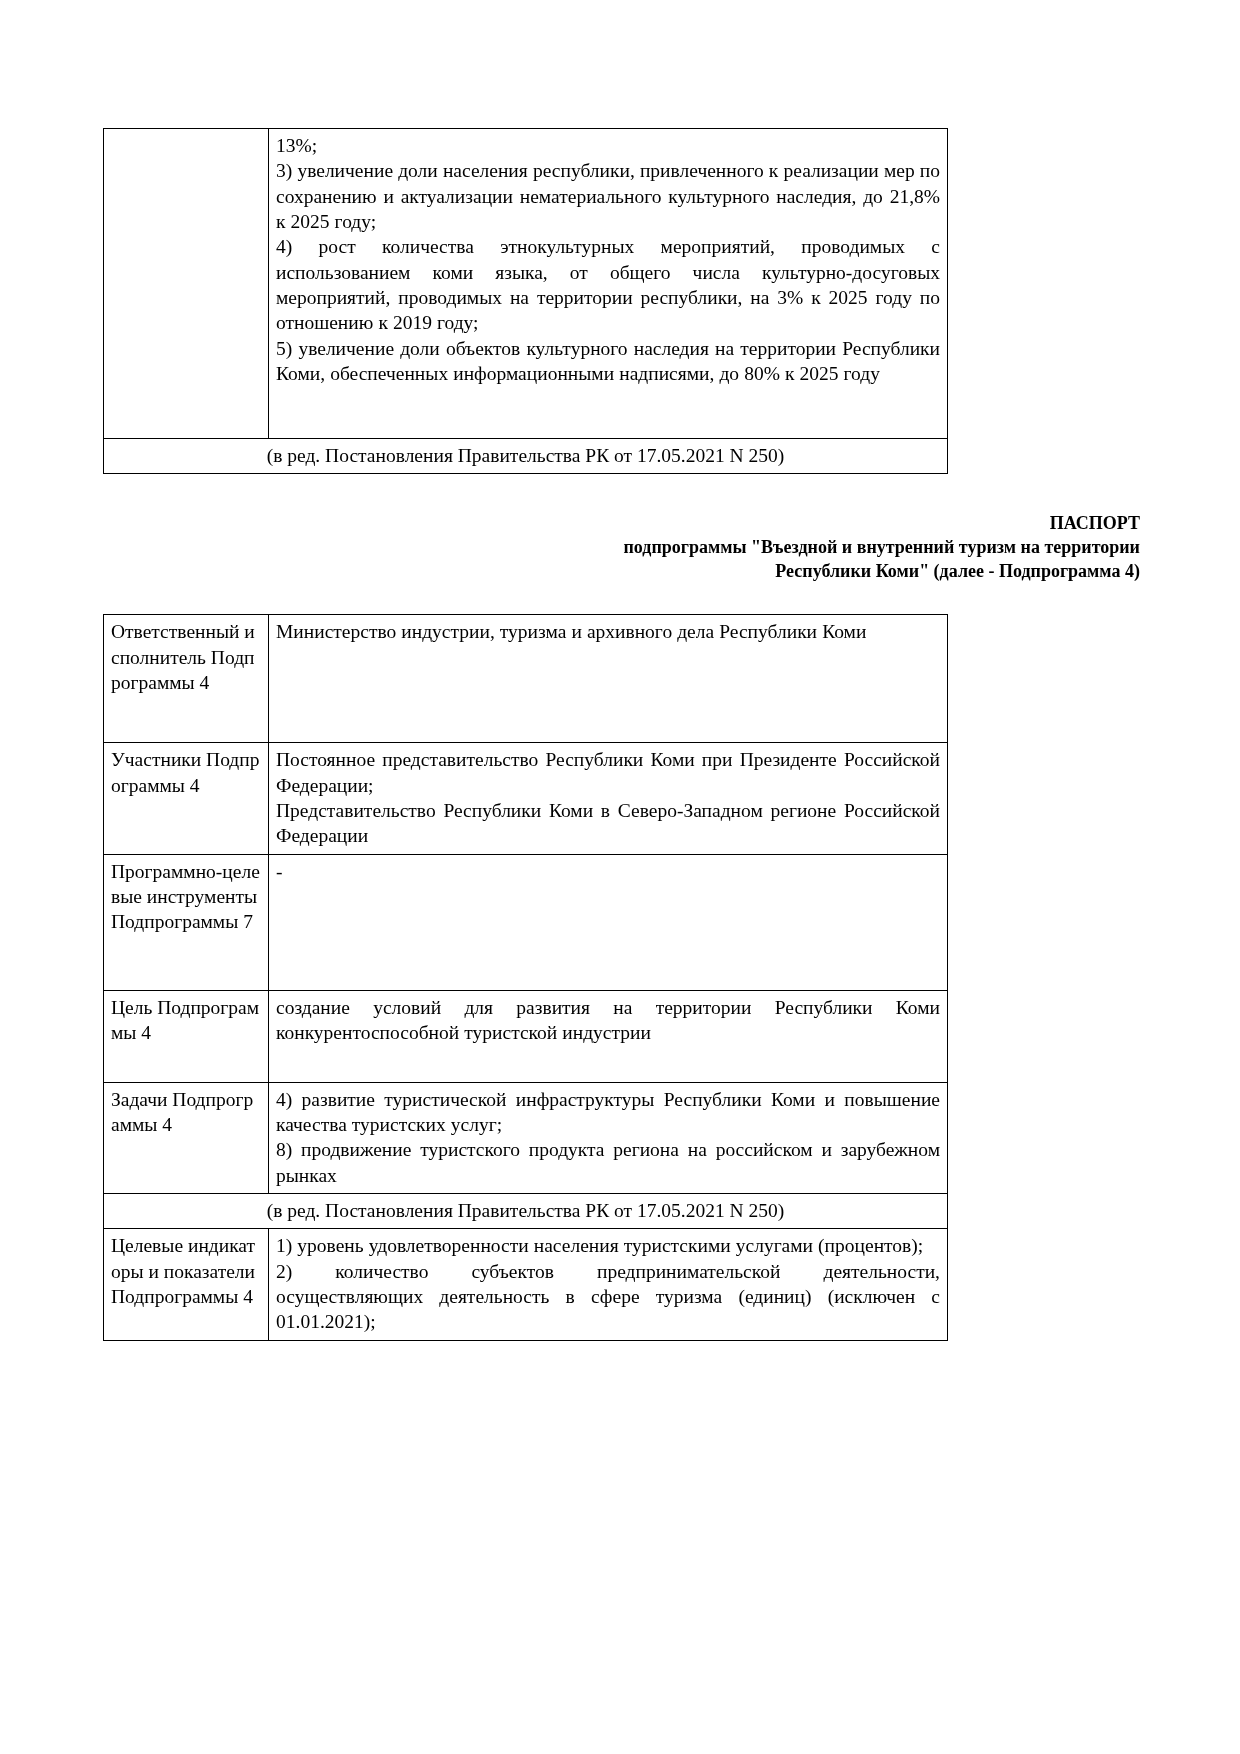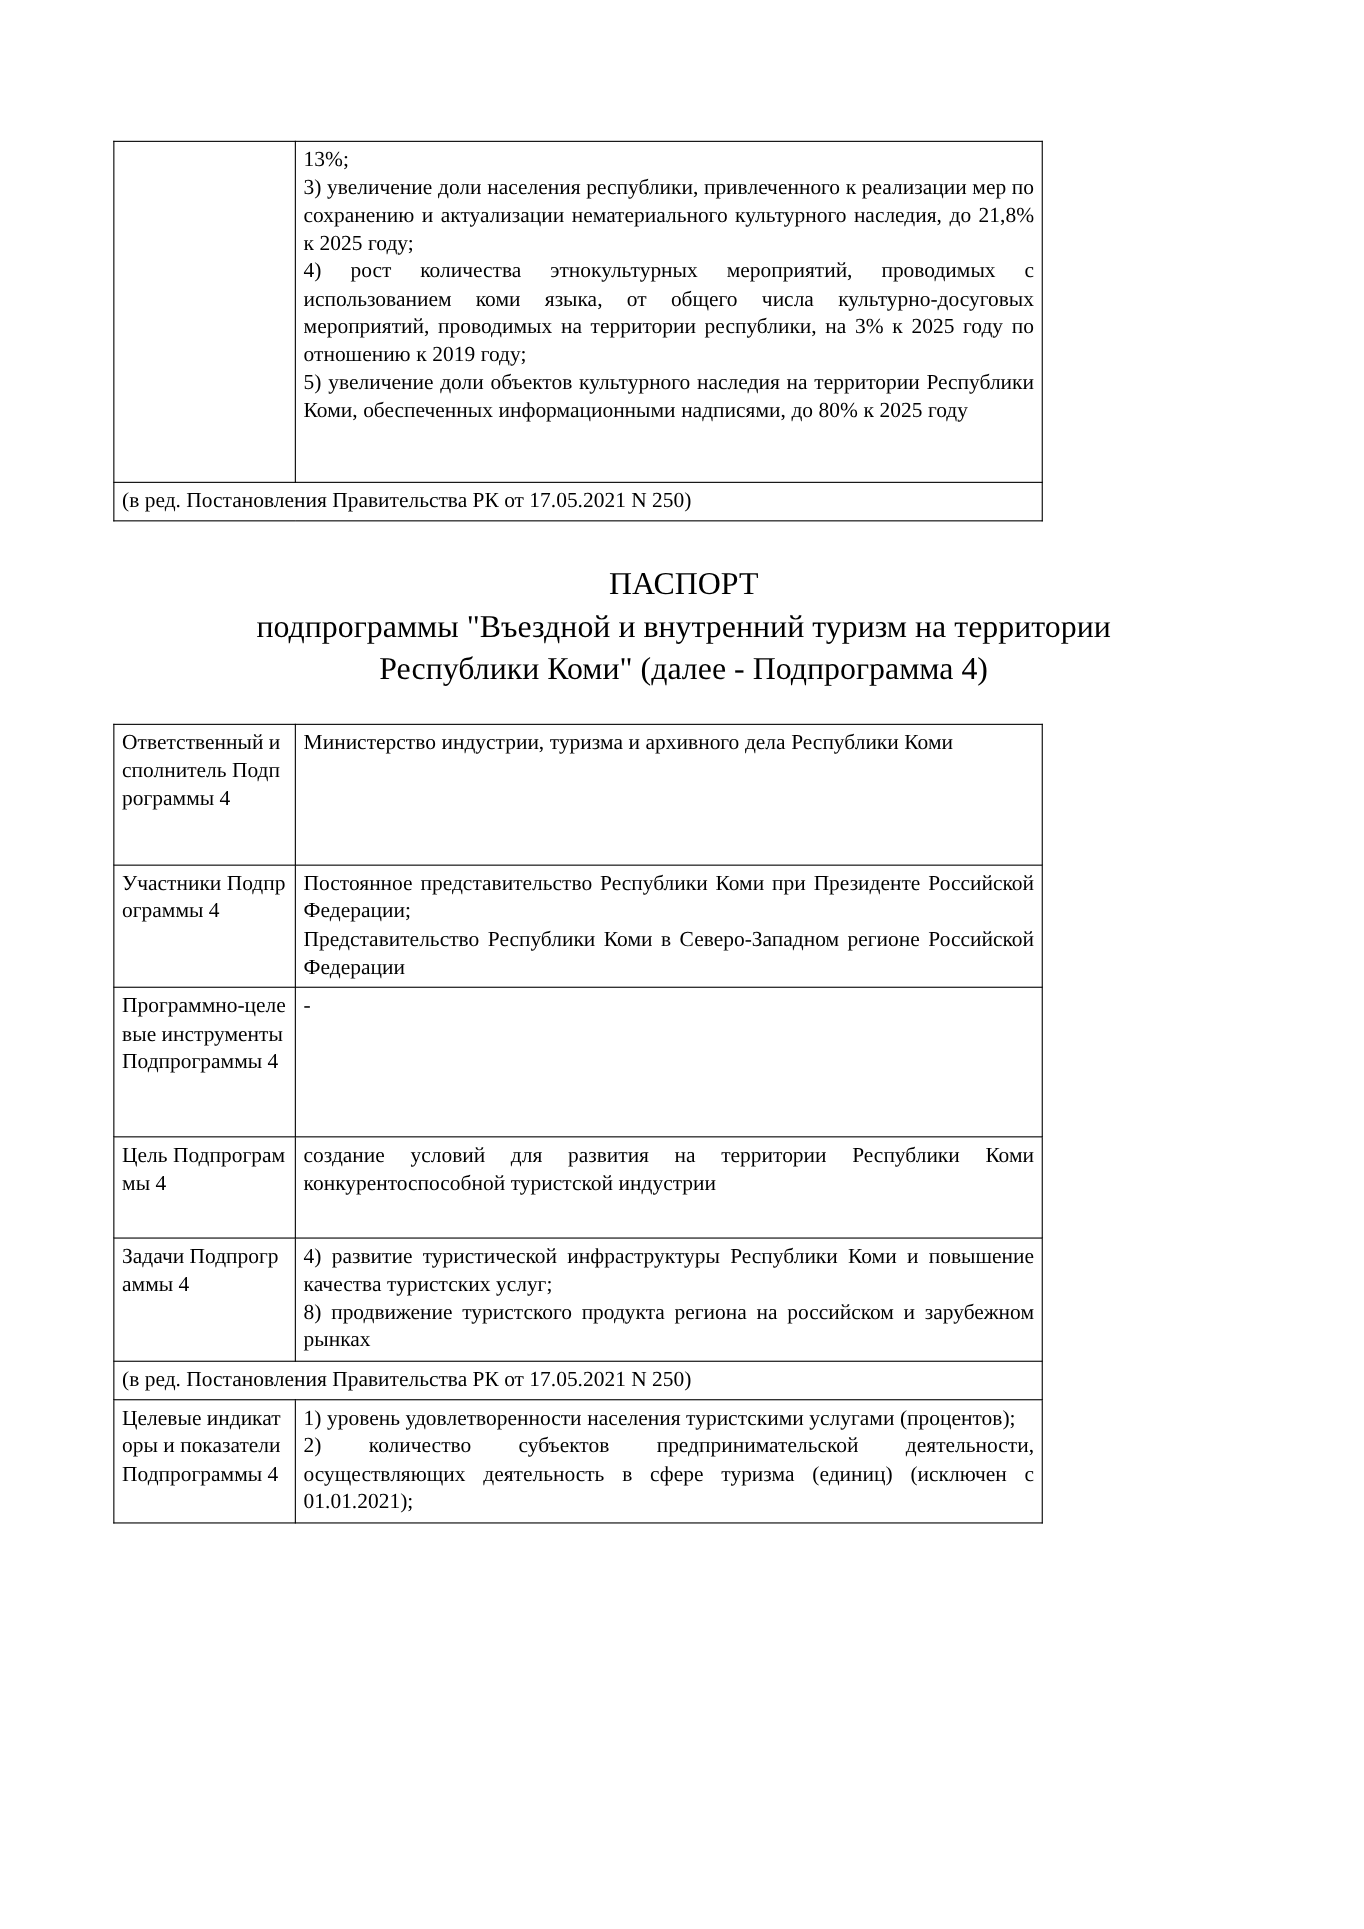--- a/index.html
+++ b/index.html
@@ -41,35 +41,35 @@
     overflow-wrap: anywhere;
     hyphens: none;
     text-align: left;
   }
   td.value-cell {
     text-align: justify;
     text-align-last: left;
     word-spacing: 0.01em;
   }
   td.full-cell {
-    text-align: left;
+    text-align: center;
     margin-left: 11px;
   }
   .p { margin: 0; }
 
   
   .top-table td.top-empty-label { width: 150px; }
   .top-table td.top-value { height: 300px; }
 
   
   .heading {
     margin: 38px 0 0 0;
-    text-align: center;
-    font-weight: normal;
-    font-size: 29px;
+    text-align: right;
+    font-weight: bold;
+    font-size: 18px;
     line-height: 1.33;
   }
   .heading .t1 { display: block; }
   .heading .t2 { display: block; }
   .heading .t3 { display: block; }
 
   .gap-before-table { height: 30px; }
 
   
   td.note-cell {
@@ -117,21 +117,21 @@
       </td>
     </tr>
     <tr>
       <td class="label-cell">Участники Подпрограммы 4</td>
       <td class="value-cell">
         <p class="p">Постоянное представительство Республики Коми при Президенте Российской Федерации;</p>
         <p class="p">Представительство Республики Коми в Северо-Западном регионе Российской Федерации</p>
       </td>
     </tr>
     <tr>
-      <td class="label-cell">Программно-целевые инструменты Подпрограммы 4</td>
+      <td class="label-cell">Программно-целевые инструменты Подпрограммы 7</td>
       <td class="value-cell" style="height:126px">
         <p class="p">-</p>
       </td>
     </tr>
     <tr>
       <td class="label-cell">Цель Подпрограммы 4</td>
       <td class="value-cell" style="height:82px">
         <p class="p">создание условий для развития на территории Республики Коми конкурентоспособной туристской индустрии</p>
       </td>
     </tr>

